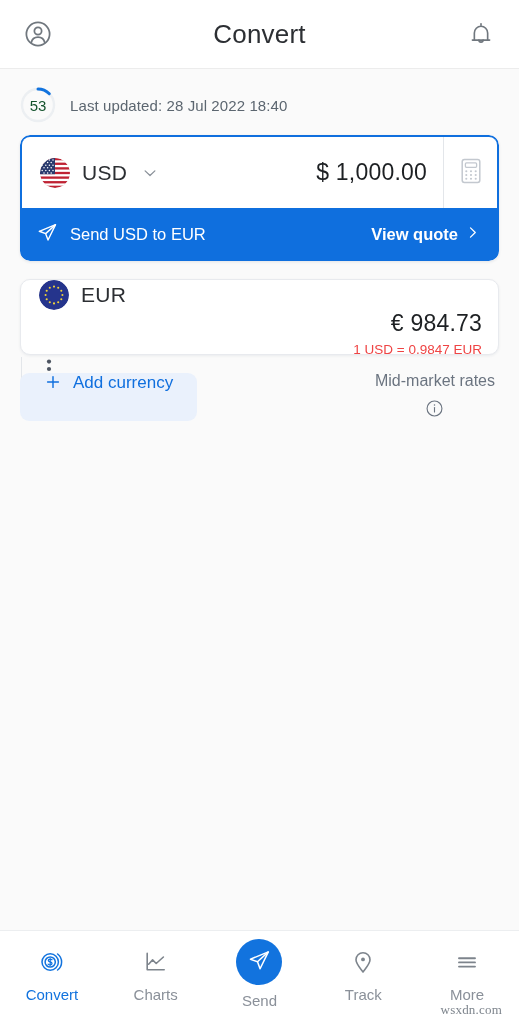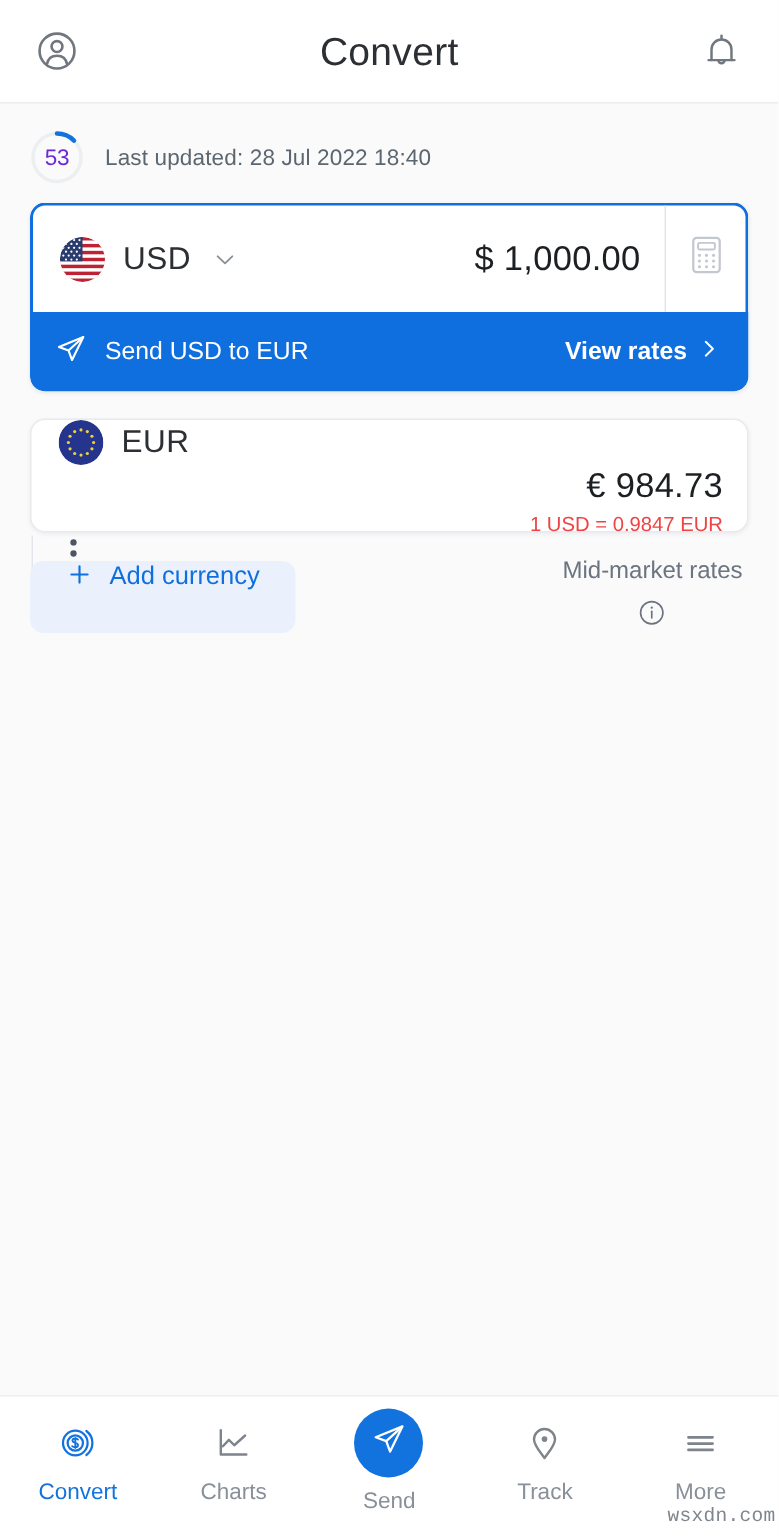--- a/index.html
+++ b/index.html
@@ -63,21 +63,21 @@
   .countdown {
     width: 36px; height: 36px;
     position: relative;
     flex: 0 0 auto;
   }
   .countdown svg { position: absolute; inset: 0; }
   .countdown-num {
     position: absolute; inset: 0;
     display: flex; align-items: center; justify-content: center;
     font-size: 15px;
-    color: #6d28d9;
+    color: #14532d;
     letter-spacing: -.2px;
   }
   .updated-text {
     font-size: 15px;
     color: #5c6670;
     letter-spacing: .1px;
   }
 
   
   .convert-block {
@@ -241,24 +241,24 @@
     width: 46px; height: 46px;
     border-radius: 50%;
     background: #1273de;
     display: flex; align-items: center; justify-content: center;
     margin-top: -6px;
   }
   .nav-item.fab-item { }
 
   .watermark {
     position: absolute;
-    right: 2px; bottom: 6px;
+    right: 17px; bottom: 6px;
     font-size: 13px;
     color: #7e858d;
-    font-family: Liberation Mono, monospace;
+    font-family: Liberation Serif, serif;
     letter-spacing: .2px;
   }
 </style>
 </head>
 <body>
 
 <div class="topbar">
   <div class="icon-btn">
     <span>
       <svg width="30" height="30" viewBox="0 0 24 24" fill="none" stroke="#70777e" stroke-width="1.4">
@@ -382,21 +382,21 @@
       <div class="send-left">
         <span>
           <svg width="21" height="21" viewBox="0 0 24 24" fill="none" stroke="#ffffff" stroke-width="1.6" stroke-linejoin="round">
             <path d="M21.2 3.0 2.6 10.6l7.3 2.7 2.7 7.3z"></path>
             <path d="M9.9 13.3 21.2 3.0"></path>
           </svg>
         </span>
         <span>Send USD to EUR</span>
       </div>
       <div class="send-right">
-        <span>View rates</span>
+        <span>View quote</span>
         <span>
           <svg width="15" height="15" viewBox="0 0 24 24" fill="none" stroke="#ffffff" stroke-width="2.1" stroke-linecap="round" stroke-linejoin="round">
             <path d="M8.8 4.6 16.4 12l-7.6 7.4"></path>
           </svg>
         </span>
       </div>
     </div>
   </div>
 
   <div class="dst-card">

